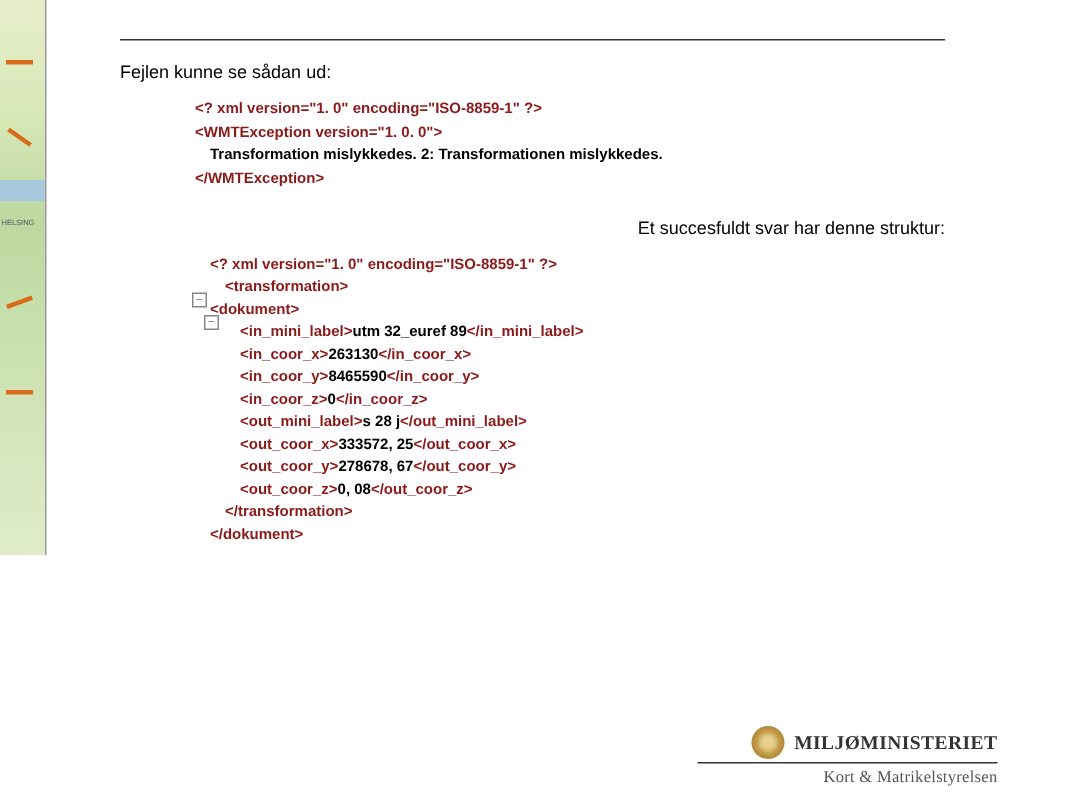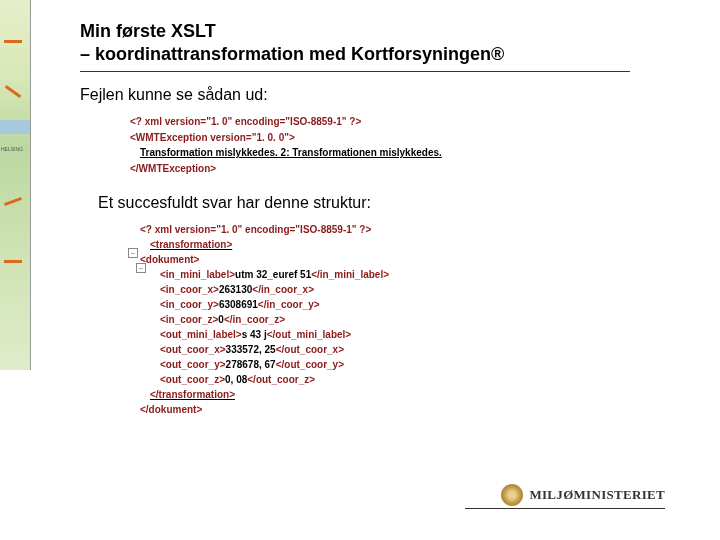--- a/index.html
+++ b/index.html
@@ -2,31 +2,31 @@
 <html><head>
 <meta charset="utf-8">
 <style>
   body { margin:0; font-family: Arial, Helvetica, sans-serif; background:#fff; width:720px; height:540px; overflow:hidden; position:relative; }
   .map-strip { position:absolute; top:0; left:0; width:30px; height:370px; background:linear-gradient(180deg,#e6eeca 0%,#d9e8b8 20%,#bcd8a0 40%,#c9e0ae 60%,#d5e6bc 80%,#e0ecc9 100%); border-right:1px solid #999; }
   .map-strip .rd { position:absolute; left:4px; width:18px; height:3px; background:#d96b1a; }
   .map-strip .bl { position:absolute; left:0; width:30px; height:14px; background:#a7c9de; }
   .map-strip .lbl { position:absolute; font-size:5px; color:#555; }
   .page { position:absolute; top:20px; left:80px; width:550px; }
   .title { font-size:18px; font-weight:bold; line-height:1.25; }
-  .sub { font-size:16px; margin-top:12px; }
+  .sub { font-size:12px; margin-top:12px; }
   hr.rule { border:none; border-top:1.5px solid #333; margin:6px 0 14px 0; }
   .code { margin-left:50px; margin-top:10px; font-size:10px; line-height:1.55; }
   .code2 { margin-left:60px; margin-top:10px; font-size:10px; line-height:1.5; }
   .tag { color:#8b1a1a; font-weight:bold; }
   .txt { color:#000; font-weight:bold; }
   .row { white-space:pre; }
-  .in1 { padding-left:10px;text-decoration:underline; }
+  .in1 { padding-left:10px; }
   .in2 { padding-left:20px; }
   .minus { position:absolute; width:8px; height:8px; border:1px solid #888; font-size:7px; line-height:7px; text-align:center; color:#666; }
-  .logo { position:absolute; right:55px; bottom:28px; text-align:right;margin-top:48px; }
+  .logo { position:absolute; right:55px; bottom:16px; text-align:right;margin-top:48px; }
   .logo .ln1 { display:flex; align-items:center; justify-content:flex-end; gap:6px; }
   .crown { display:inline-block; width:22px; height:22px; border-radius:50%; background:radial-gradient(circle,#d0b060 35%,#b89040 60%,#8a6a20 100%); position:relative; }
   .crown::after { content:""; position:absolute; left:4px; top:4px; width:14px; height:14px; border-radius:50%; background:radial-gradient(circle,#e8d090 30%,transparent 70%); }
   .min { font-family:Georgia,serif; font-size:13px; letter-spacing:0.3px; color:#333; font-weight:bold; }
   .kms { font-family:Georgia,serif; font-size:11px; color:#555; margin-top:3px; letter-spacing:0.2px; }
   .logo-rule { border:none; border-top:1px solid #333; width:200px; margin:2px 0 3px auto; }
   .code-wrap { position:relative; }
 </style>
 </head>
 <body>
@@ -34,59 +34,56 @@
 <div class="map-strip">
   <div class="bl" style="top:120px;"></div>
   <div class="rd" style="top:40px;"></div>
   <div class="rd" style="top:90px; transform:rotate(35deg);"></div>
   <div class="rd" style="top:200px; transform:rotate(-20deg);"></div>
   <div class="rd" style="top:260px;"></div>
   <div class="lbl" style="top:146px; left:1px;">HELSING</div>
 </div>
 
 <div class="page">
-  <div class="title">
-    <span>Min første XSLT</span><br>
-    <span>– koordinattransformation med Kortforsyningen®</span>
-  </div>
   <hr class="rule">
 
   <div class="sub">Fejlen kunne se sådan ud:</div>
 
   <div class="code">
     <div class="row"><span class="tag">&lt;? xml version="1. 0" encoding="ISO-8859-1" ?&gt;</span></div>
     <div class="row"><span class="tag">&lt;WMTException version="1. 0. 0"&gt;</span></div>
     <div class="row in1"><span class="txt">Transformation mislykkedes. 2: Transformationen mislykkedes.</span></div>
     <div class="row"><span class="tag">&lt;/WMTException&gt;</span></div>
   </div>
 
-  <div class="sub" style="margin-top:18px; margin-left:18px;">Et succesfuldt svar har denne struktur:</div>
+  <div class="sub" style="margin-top:18px; margin-left:30px;text-align:right;">Et succesfuldt svar har denne struktur:</div>
 
   <div class="code-wrap">
     <div class="minus" style="left:48px; top:26px;">–</div>
     <div class="minus" style="left:56px; top:41px;">–</div>
     <div class="code2">
       <div class="row"><span class="tag">&lt;? xml version="1. 0" encoding="ISO-8859-1" ?&gt;</span></div>
       <div class="row in1"><span class="tag">&lt;transformation&gt;</span></div>
       <div class="row"><span class="tag">&lt;dokument&gt;</span></div>
       <div id="succ-lines">
-          <div class="row in2"><span class="tag">&lt;in_mini_label&gt;</span><span class="txt">utm 32_euref 51</span><span class="tag">&lt;/in_mini_label&gt;</span></div>
+          <div class="row in2"><span class="tag">&lt;in_mini_label&gt;</span><span class="txt">utm 32_euref 89</span><span class="tag">&lt;/in_mini_label&gt;</span></div>
           <div class="row in2"><span class="tag">&lt;in_coor_x&gt;</span><span class="txt">263130</span><span class="tag">&lt;/in_coor_x&gt;</span></div>
-          <div class="row in2"><span class="tag">&lt;in_coor_y&gt;</span><span class="txt">6308691</span><span class="tag">&lt;/in_coor_y&gt;</span></div>
+          <div class="row in2"><span class="tag">&lt;in_coor_y&gt;</span><span class="txt">8465590</span><span class="tag">&lt;/in_coor_y&gt;</span></div>
           <div class="row in2"><span class="tag">&lt;in_coor_z&gt;</span><span class="txt">0</span><span class="tag">&lt;/in_coor_z&gt;</span></div>
-          <div class="row in2"><span class="tag">&lt;out_mini_label&gt;</span><span class="txt">s 43 j</span><span class="tag">&lt;/out_mini_label&gt;</span></div>
+          <div class="row in2"><span class="tag">&lt;out_mini_label&gt;</span><span class="txt">s 28 j</span><span class="tag">&lt;/out_mini_label&gt;</span></div>
           <div class="row in2"><span class="tag">&lt;out_coor_x&gt;</span><span class="txt">333572, 25</span><span class="tag">&lt;/out_coor_x&gt;</span></div>
           <div class="row in2"><span class="tag">&lt;out_coor_y&gt;</span><span class="txt">278678, 67</span><span class="tag">&lt;/out_coor_y&gt;</span></div>
           <div class="row in2"><span class="tag">&lt;out_coor_z&gt;</span><span class="txt">0, 08</span><span class="tag">&lt;/out_coor_z&gt;</span></div>
         </div>
       <div class="row in1"><span class="tag">&lt;/transformation&gt;</span></div>
       <div class="row"><span class="tag">&lt;/dokument&gt;</span></div>
     </div>
   </div>
 </div>
 
 <div class="logo">
   <div class="ln1">
     <span class="crown"></span>
     <span class="min">MILJØMINISTERIET</span>
   </div>
   <hr class="logo-rule">
+  <div class="kms">Kort &amp; Matrikelstyrelsen</div>
 </div>
 
 </body></html>

